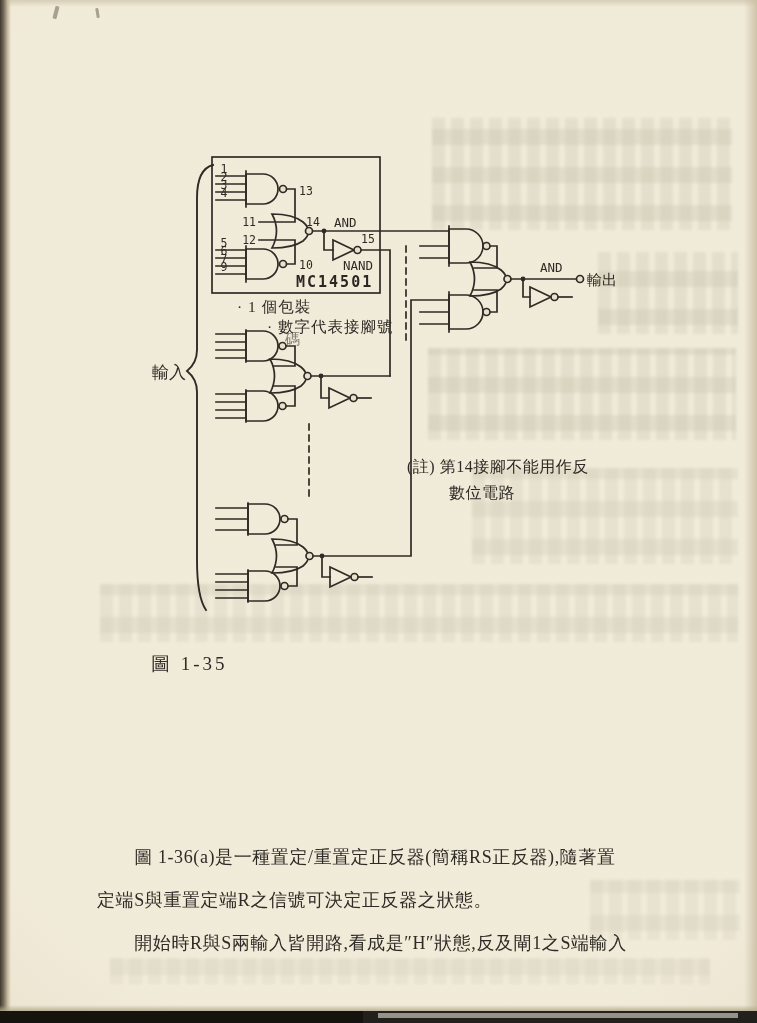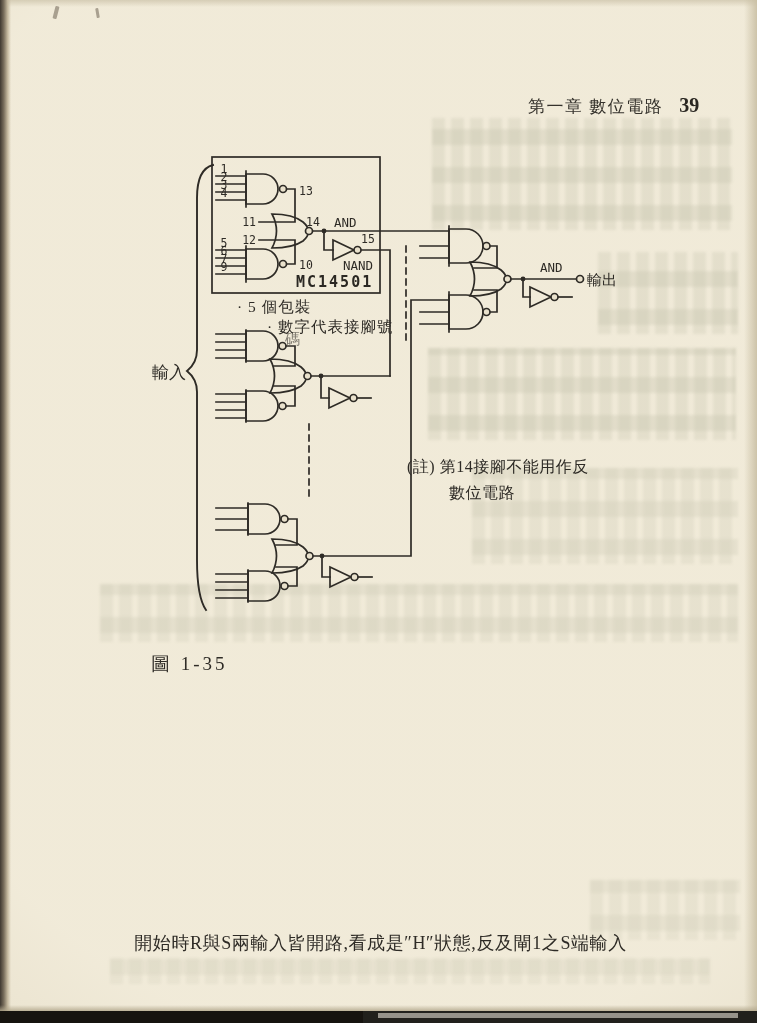--- a/index.html
+++ b/index.html
@@ -60,24 +60,20 @@
 <div class="page">
 
   <div class="abs bleed" style="left:432px;top:118px;width:300px;height:112px;"></div>
   <div class="abs bleed" style="left:598px;top:252px;width:140px;height:82px;"></div>
   <div class="abs bleed" style="left:428px;top:348px;width:308px;height:92px;"></div>
   <div class="abs bleed" style="left:472px;top:468px;width:266px;height:96px;opacity:.3;"></div>
   <div class="abs bleed" style="left:100px;top:584px;width:638px;height:58px;opacity:.3;"></div>
   <div class="abs bleed" style="left:590px;top:880px;width:150px;height:60px;opacity:.26;"></div>
   <div class="abs bleed" style="left:110px;top:958px;width:600px;height:26px;opacity:.24;"></div>
 
-  <div class="abs header">
-    <span class="chapter">第一章  數位電路</span>
-    <span class="pagenum">39</span>
-  </div>
 
   <svg class="abs" style="left:0;top:0;" width="757" height="660" viewBox="0 0 757 660">
 
     <g stroke="#2e2b26" stroke-width="1.7" fill="none" stroke-linecap="square">
 
       <path d="M213,165 Q197,169 197,198 L197,350 Q197,363 187,371 Q197,379 197,392 L197,560 Q197,597 206,610" stroke-width="1.9"></path>
 
       <rect x="212" y="157" width="168" height="136"></rect>
 
       <g>
@@ -225,29 +221,31 @@
       <text class="pin" x="361" y="243">15</text>
       <text class="gatelabel" x="343" y="270">NAND</text>
       <text class="icname" x="296" y="287">MC14501</text>
       <text class="gatelabel" x="540" y="272">AND</text>
       <text class="cjksvg small" x="587" y="285">輸出</text>
       <text class="cjksvg" x="152" y="378">輸入</text>
       <text class="cjksvg small artifact" x="285" y="344">碼</text>
     </g>
   </svg>
 
-  <div class="abs ic-note" style="left:237px;top:297px;">· 5 個包裝</div>
+  <div class="abs ic-note" style="left:237px;top:297px;">· 1 個包裝</div>
   <div class="abs ic-note" style="left:231px;top:317px;margin-left:36px;">· 數字代表接腳號</div>
 
   <div class="abs fig-note" style="left:407px;top:457px;">(註) 第14接腳不能用作反</div>
   <div class="abs fig-note" style="left:449px;top:483px;">數位電路</div>
 
   <div class="abs fig-caption">圖 1-35</div>
 
 
+  <div class="abs para p2">　　圖 1-36(a)是一種置定/重置定正反器(簡稱RS正反器),隨著置
+定端S與重置定端R之信號可決定正反器之狀態。</div>
   <div class="abs para p3">　　開始時R與S兩輸入皆開路,看成是″H″狀態,反及閘1之S端輸入</div>
 
   <div class="abs corner-mark" style="left:54px;top:6px;width:4px;height:13px;transform:rotate(14deg);"></div>
   <div class="abs corner-mark" style="left:96px;top:8px;width:3px;height:10px;transform:rotate(-10deg);"></div>
   <div class="abs edge-top"></div>
   <div class="abs edge-right"></div>
   <div class="abs edge-left"></div>
   <div class="abs bottom-shadow"></div>
   <div class="abs bottom-band"></div>
   <div class="abs bottom-band-light"></div>

